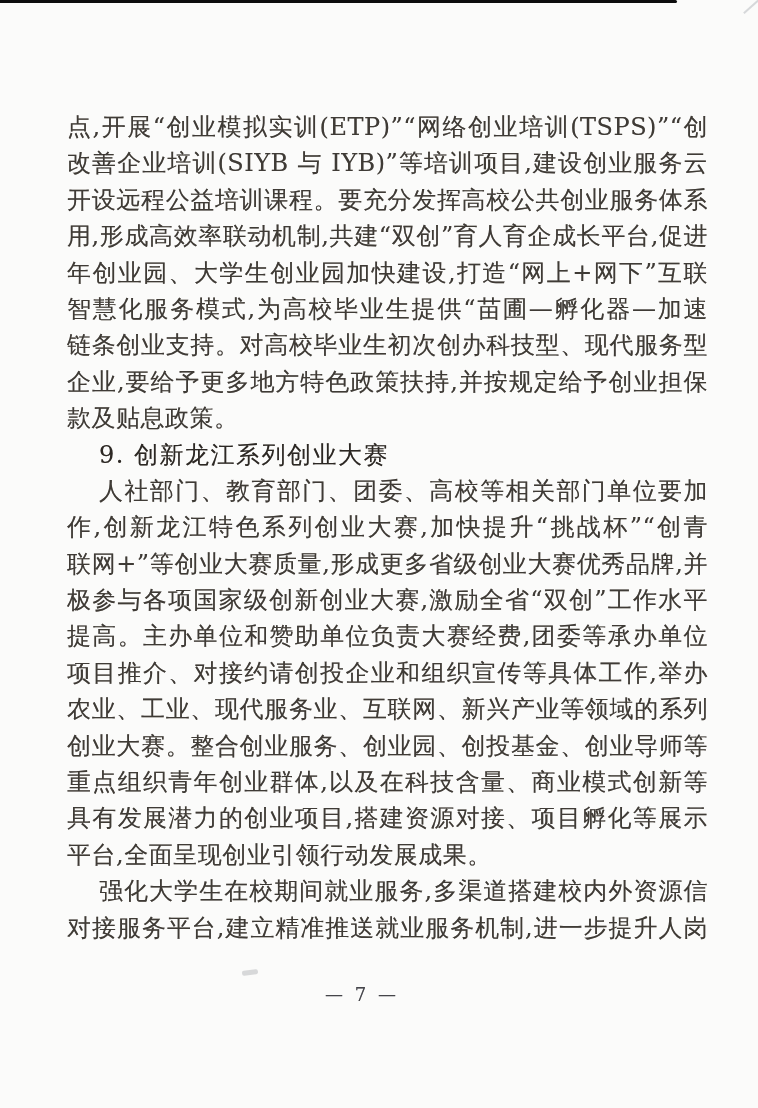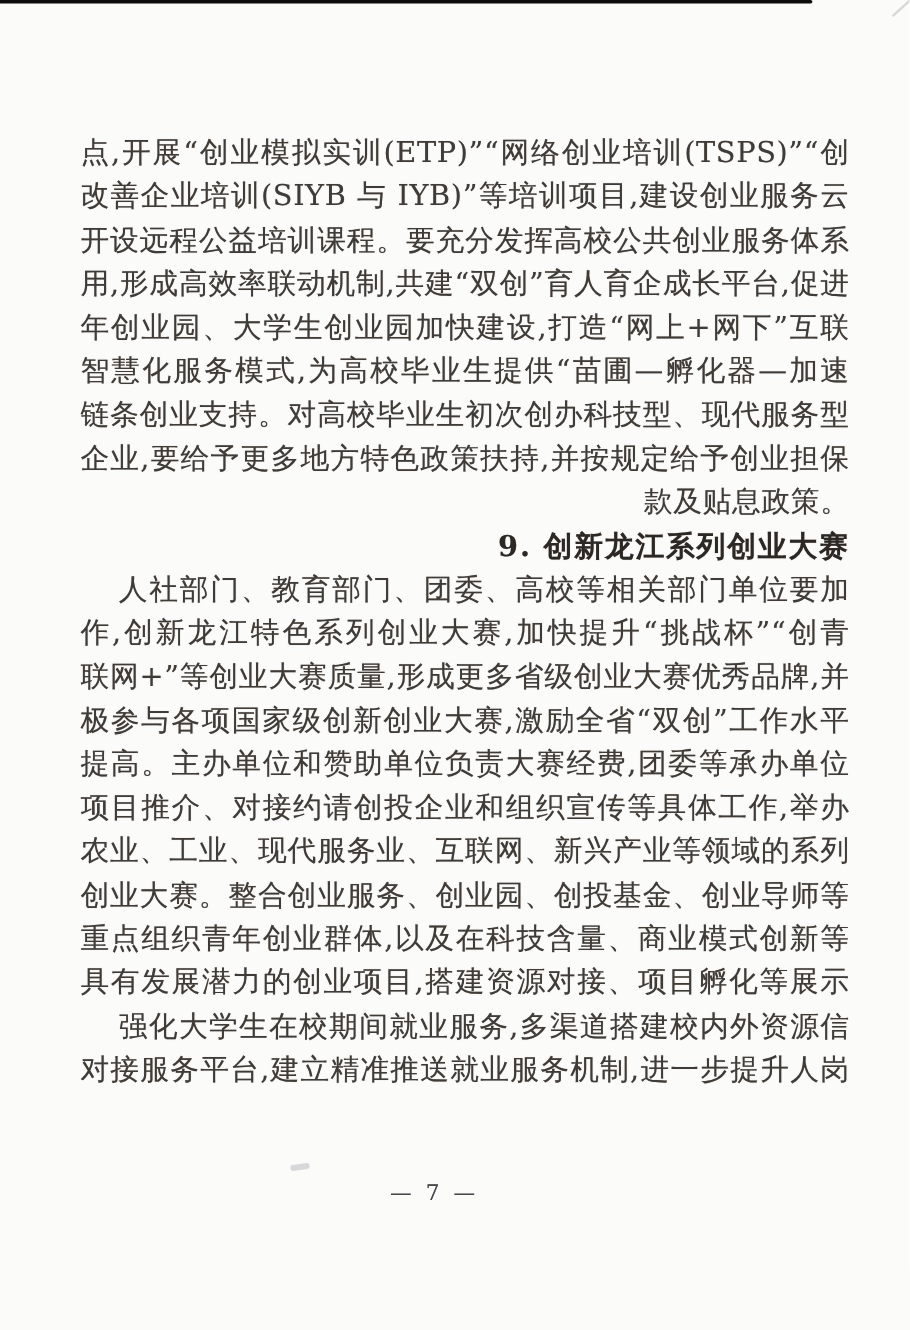--- a/index.html
+++ b/index.html
@@ -47,32 +47,31 @@
     width: 641px;
     color: #3f3b36;
     font-size: 24px;
     text-shadow: 0 0 0.6px rgba(90, 82, 74, 0.55);
   }
   .line {
     height: 36.4px;
     line-height: 36.4px;
     white-space: nowrap;
     letter-spacing: 0.5px;
-    text-align: right;
   }
   .line.fill {
     white-space: normal;
     text-align: justify;
     text-align-last: justify;
     text-justify: inter-character;
     overflow: hidden;
   }
   .line.indent { text-indent: 32px; }
   .line.heading {
-    font-weight: 700;
+    font-weight: 400;
     color: #2c2824;
     letter-spacing: 1.5px;
   }
   .page-footer {
     position: absolute;
     left: 0; top: 984px;
     width: 724px;
     text-align: center;
     font-size: 18px;
     letter-spacing: 3px;
@@ -103,19 +102,20 @@
     <div class="line fill indent">人社部门、教育部门、团委、高校等相关部门单位要加强协</div>
     <div class="line fill">作,创新龙江特色系列创业大赛,加快提升“挑战杯”“创青春”“互</div>
     <div class="line fill">联网+”等创业大赛质量,形成更多省级创业大赛优秀品牌,并积</div>
     <div class="line fill">极参与各项国家级创新创业大赛,激励全省“双创”工作水平不断</div>
     <div class="line fill">提高。主办单位和赞助单位负责大赛经费,团委等承办单位落实</div>
     <div class="line fill">项目推介、对接约请创投企业和组织宣传等具体工作,举办涵盖</div>
     <div class="line fill">农业、工业、现代服务业、互联网、新兴产业等领域的系列综合性</div>
     <div class="line fill">创业大赛。整合创业服务、创业园、创投基金、创业导师等资源,</div>
     <div class="line fill">重点组织青年创业群体,以及在科技含量、商业模式创新等方面</div>
     <div class="line fill">具有发展潜力的创业项目,搭建资源对接、项目孵化等展示交流</div>
+    <div class="line">平台,全面呈现创业引领行动发展成果。</div>
     <div class="line fill indent">强化大学生在校期间就业服务,多渠道搭建校内外资源信息</div>
     <div class="line fill">对接服务平台,建立精准推送就业服务机制,进一步提升人岗匹</div>
   </div>
 
   <div class="page-footer">— 7 —</div>
 
 </div>
 
 </body></html>

